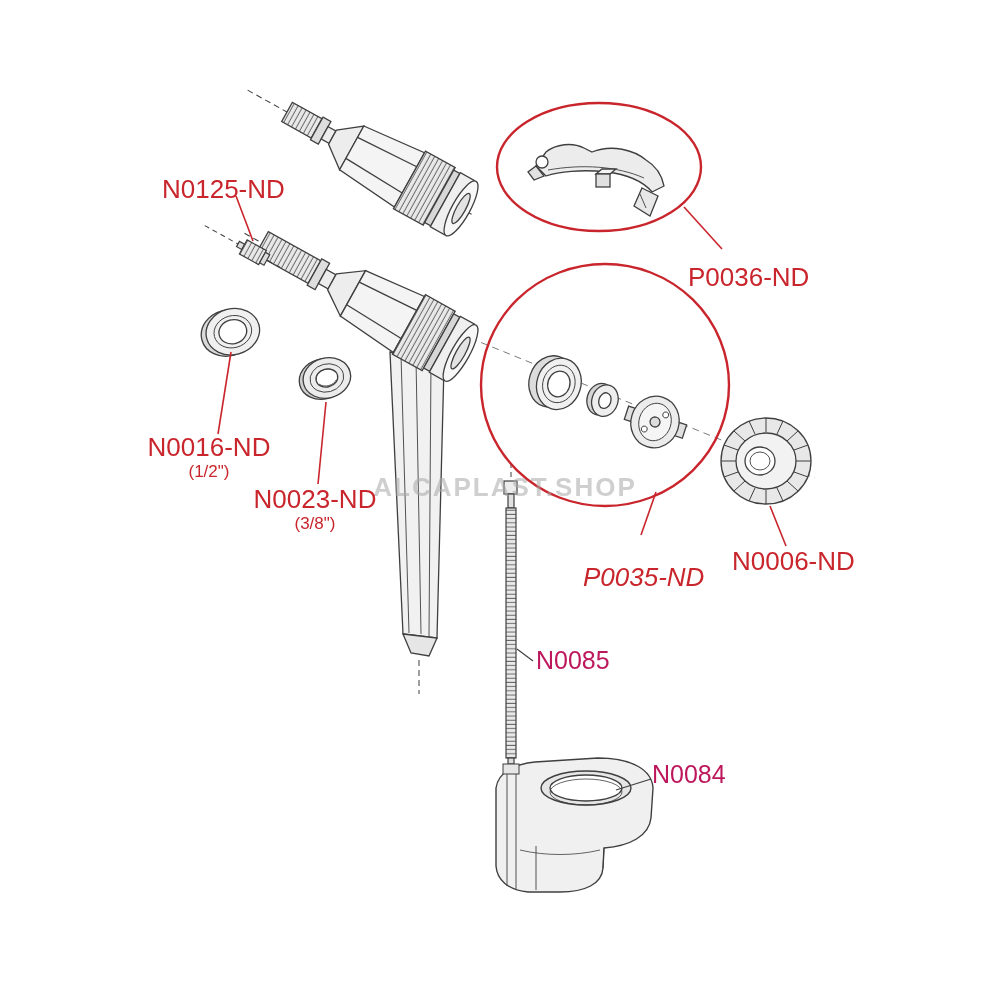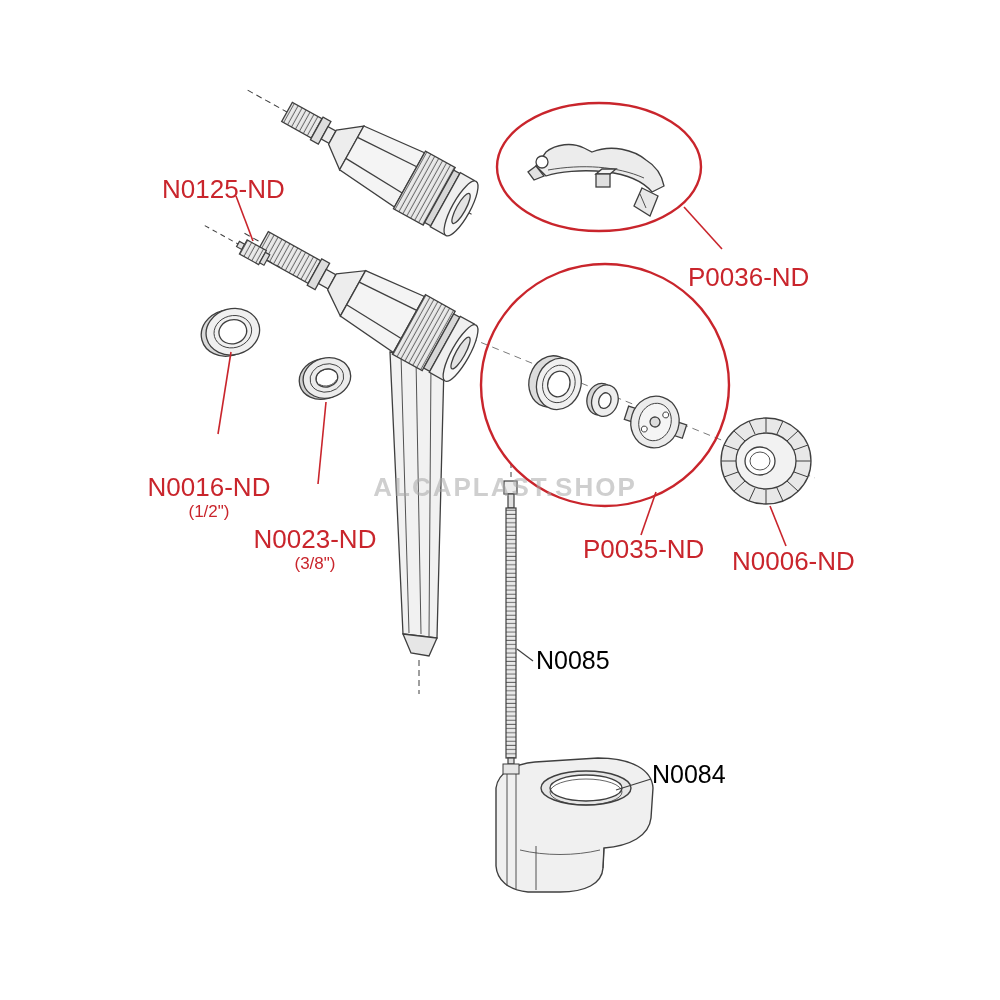--- a/index.html
+++ b/index.html
@@ -12,28 +12,28 @@
     font-family: "Liberation Sans", sans-serif;
   }
   .stage svg { position: absolute; left: 0; top: 0; }
   .lbl {
     position: absolute;
     font-size: 26px;
     line-height: 1.0;
     white-space: nowrap;
     color: #c9252c;
   }
-  .lbl.dark { color: #000000; font-size: 25px; }
+  .lbl.dark { color: #be185d; font-size: 25px; }
   .lbl .sub {
     display: block;
     font-size: 17px;
     margin-top: 3px;
     text-align: center;
   }
-  .lbl.centered { text-align: center; width: 134px; margin-top: 40px; }
+  .lbl.centered { text-align: center; width: 134px; }
   .watermark {
     position: absolute;
     left: 340px;
     top: 472px;
     width: 330px;
     text-align: center;
     font-size: 26px;
     font-weight: bold;
     letter-spacing: 2px;
     color: #a8a8a8;
@@ -230,21 +230,21 @@
   <span class="sub">(1/2")</span>
 </div>
 
 <div class="lbl centered" style="left:248px; top:486px;">
   <span>N0023-ND</span>
   <span class="sub">(3/8")</span>
 </div>
 
 <div class="lbl" style="left:688px; top:264px;">P0036-ND</div>
 
-<div class="lbl" style="left:583px; top:536px;">P0035-ND</div>
+<div class="lbl" style="left:583px; top:564px;font-style:italic;">P0035-ND</div>
 
 <div class="lbl" style="left:732px; top:548px;text-align:center;">N0006-ND</div>
 
 <div class="lbl dark" style="left:536px; top:648px;">N0085</div>
 
 <div class="lbl dark" style="left:652px; top:762px;text-align:right;">N0084</div>
 
 </div>
 
 </body></html>

